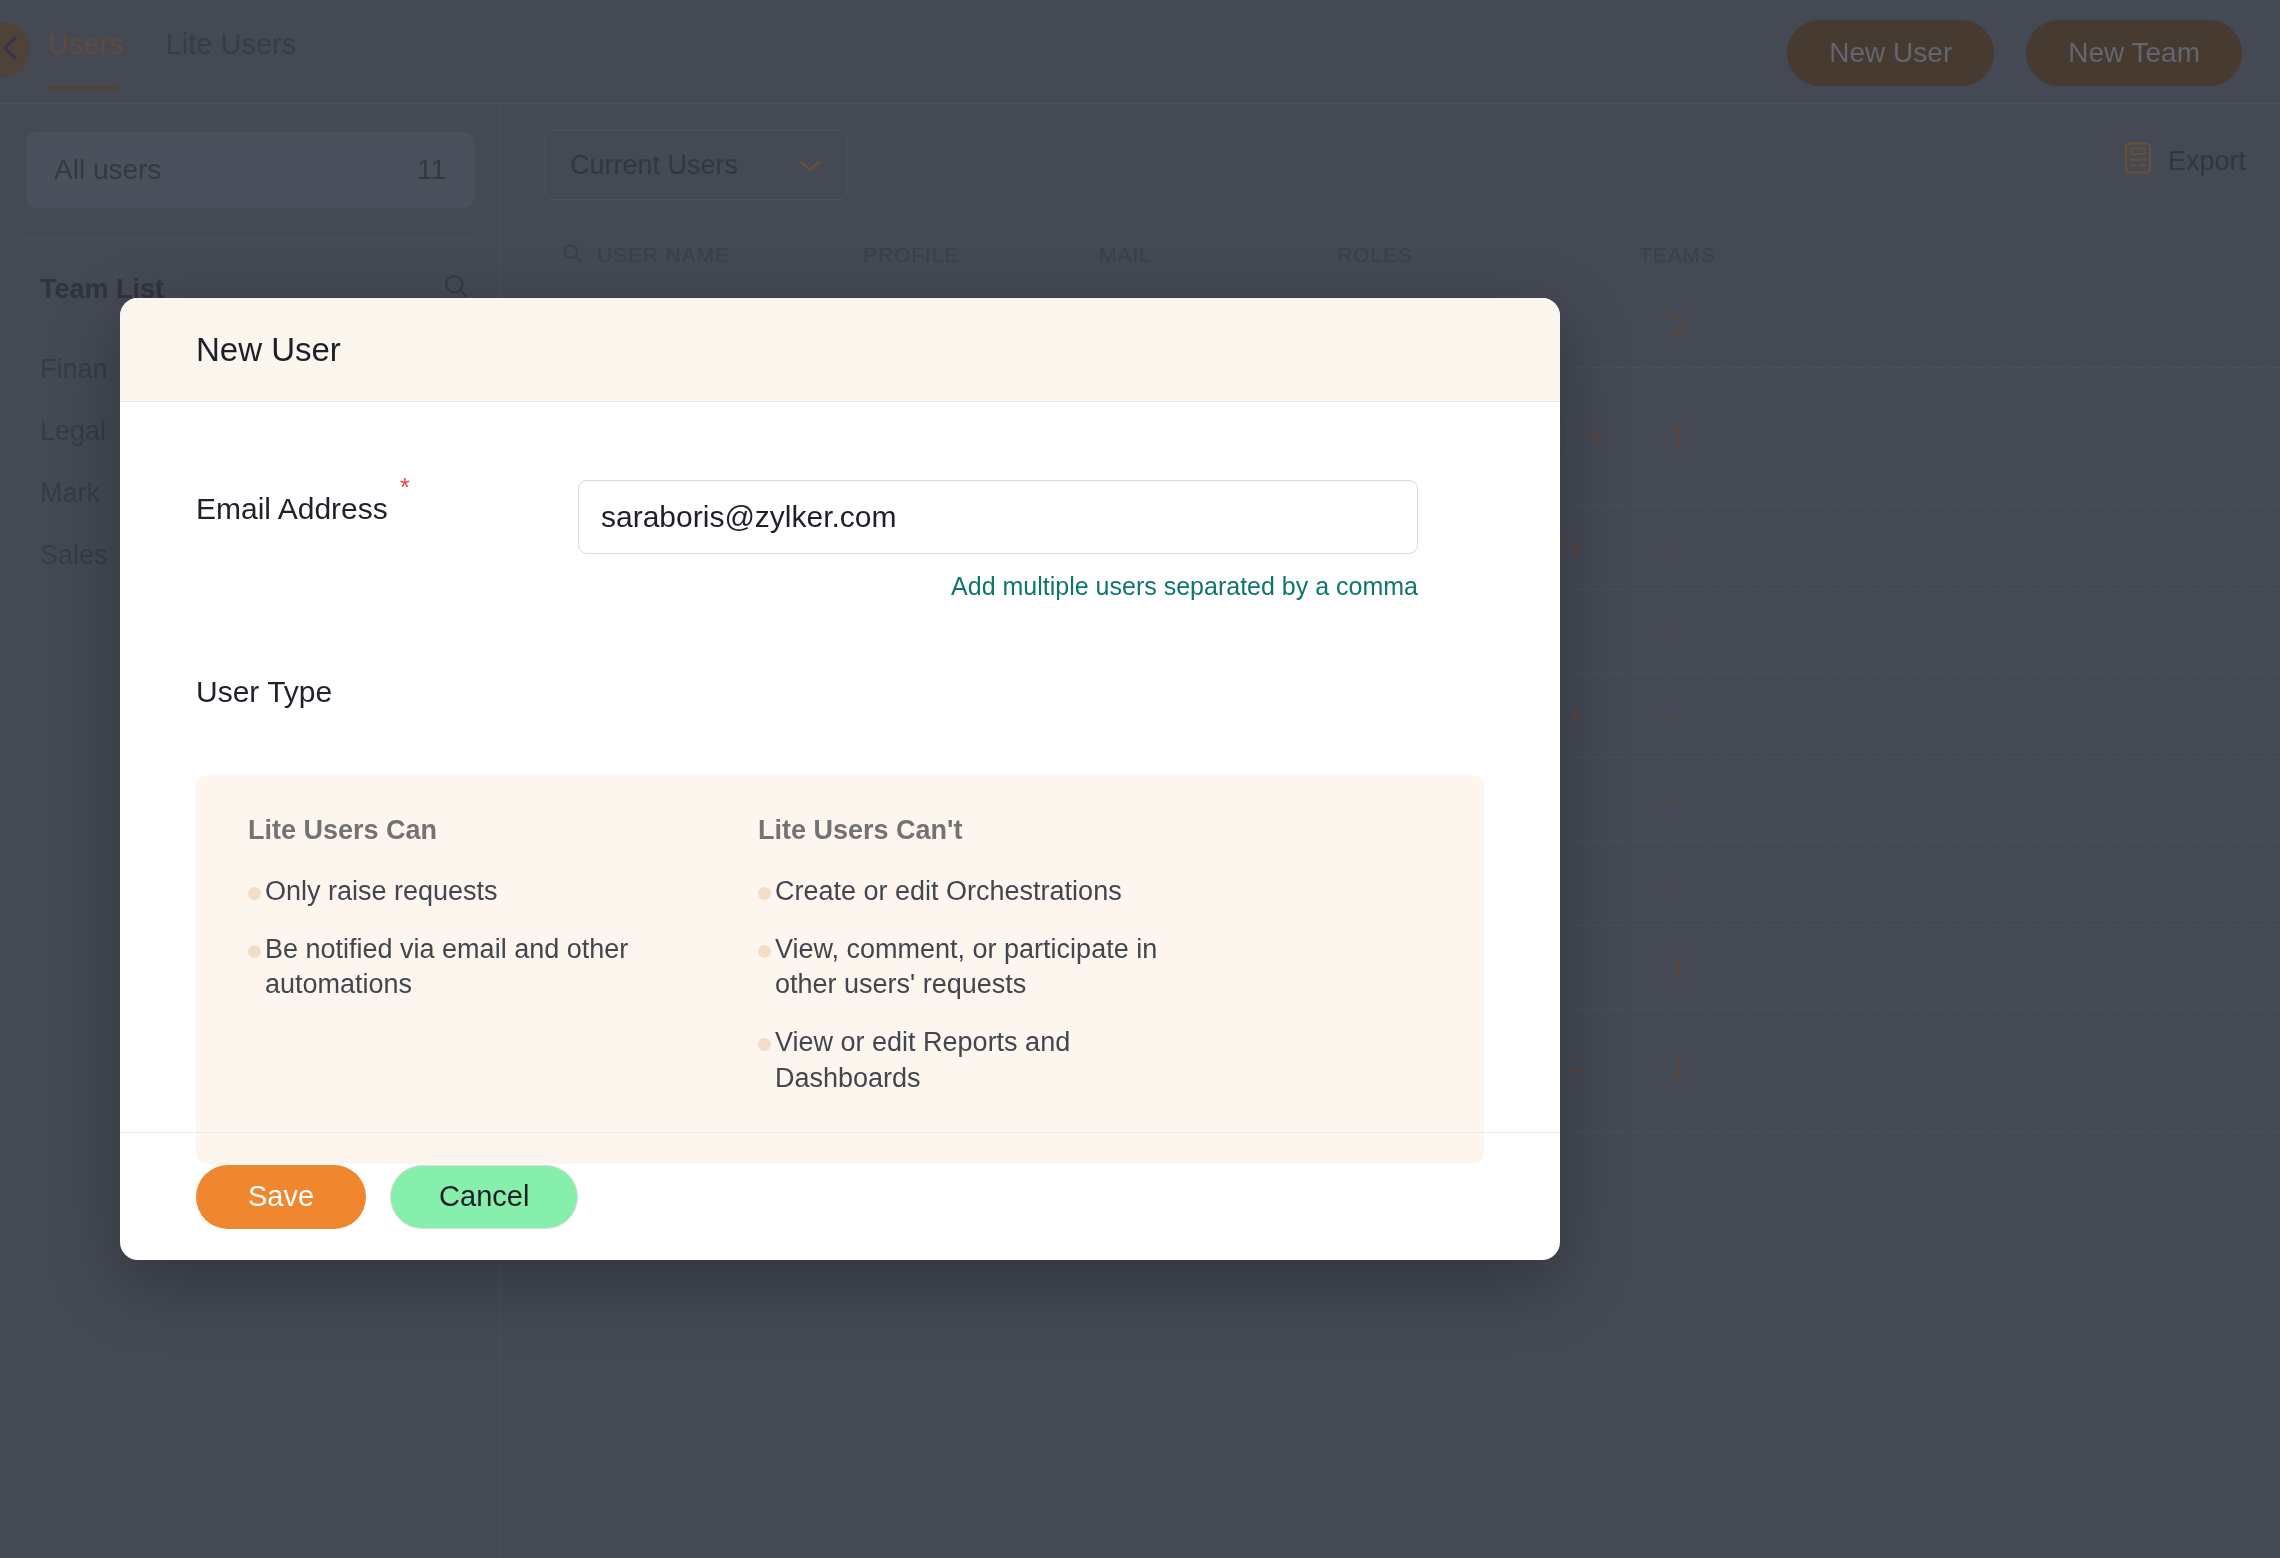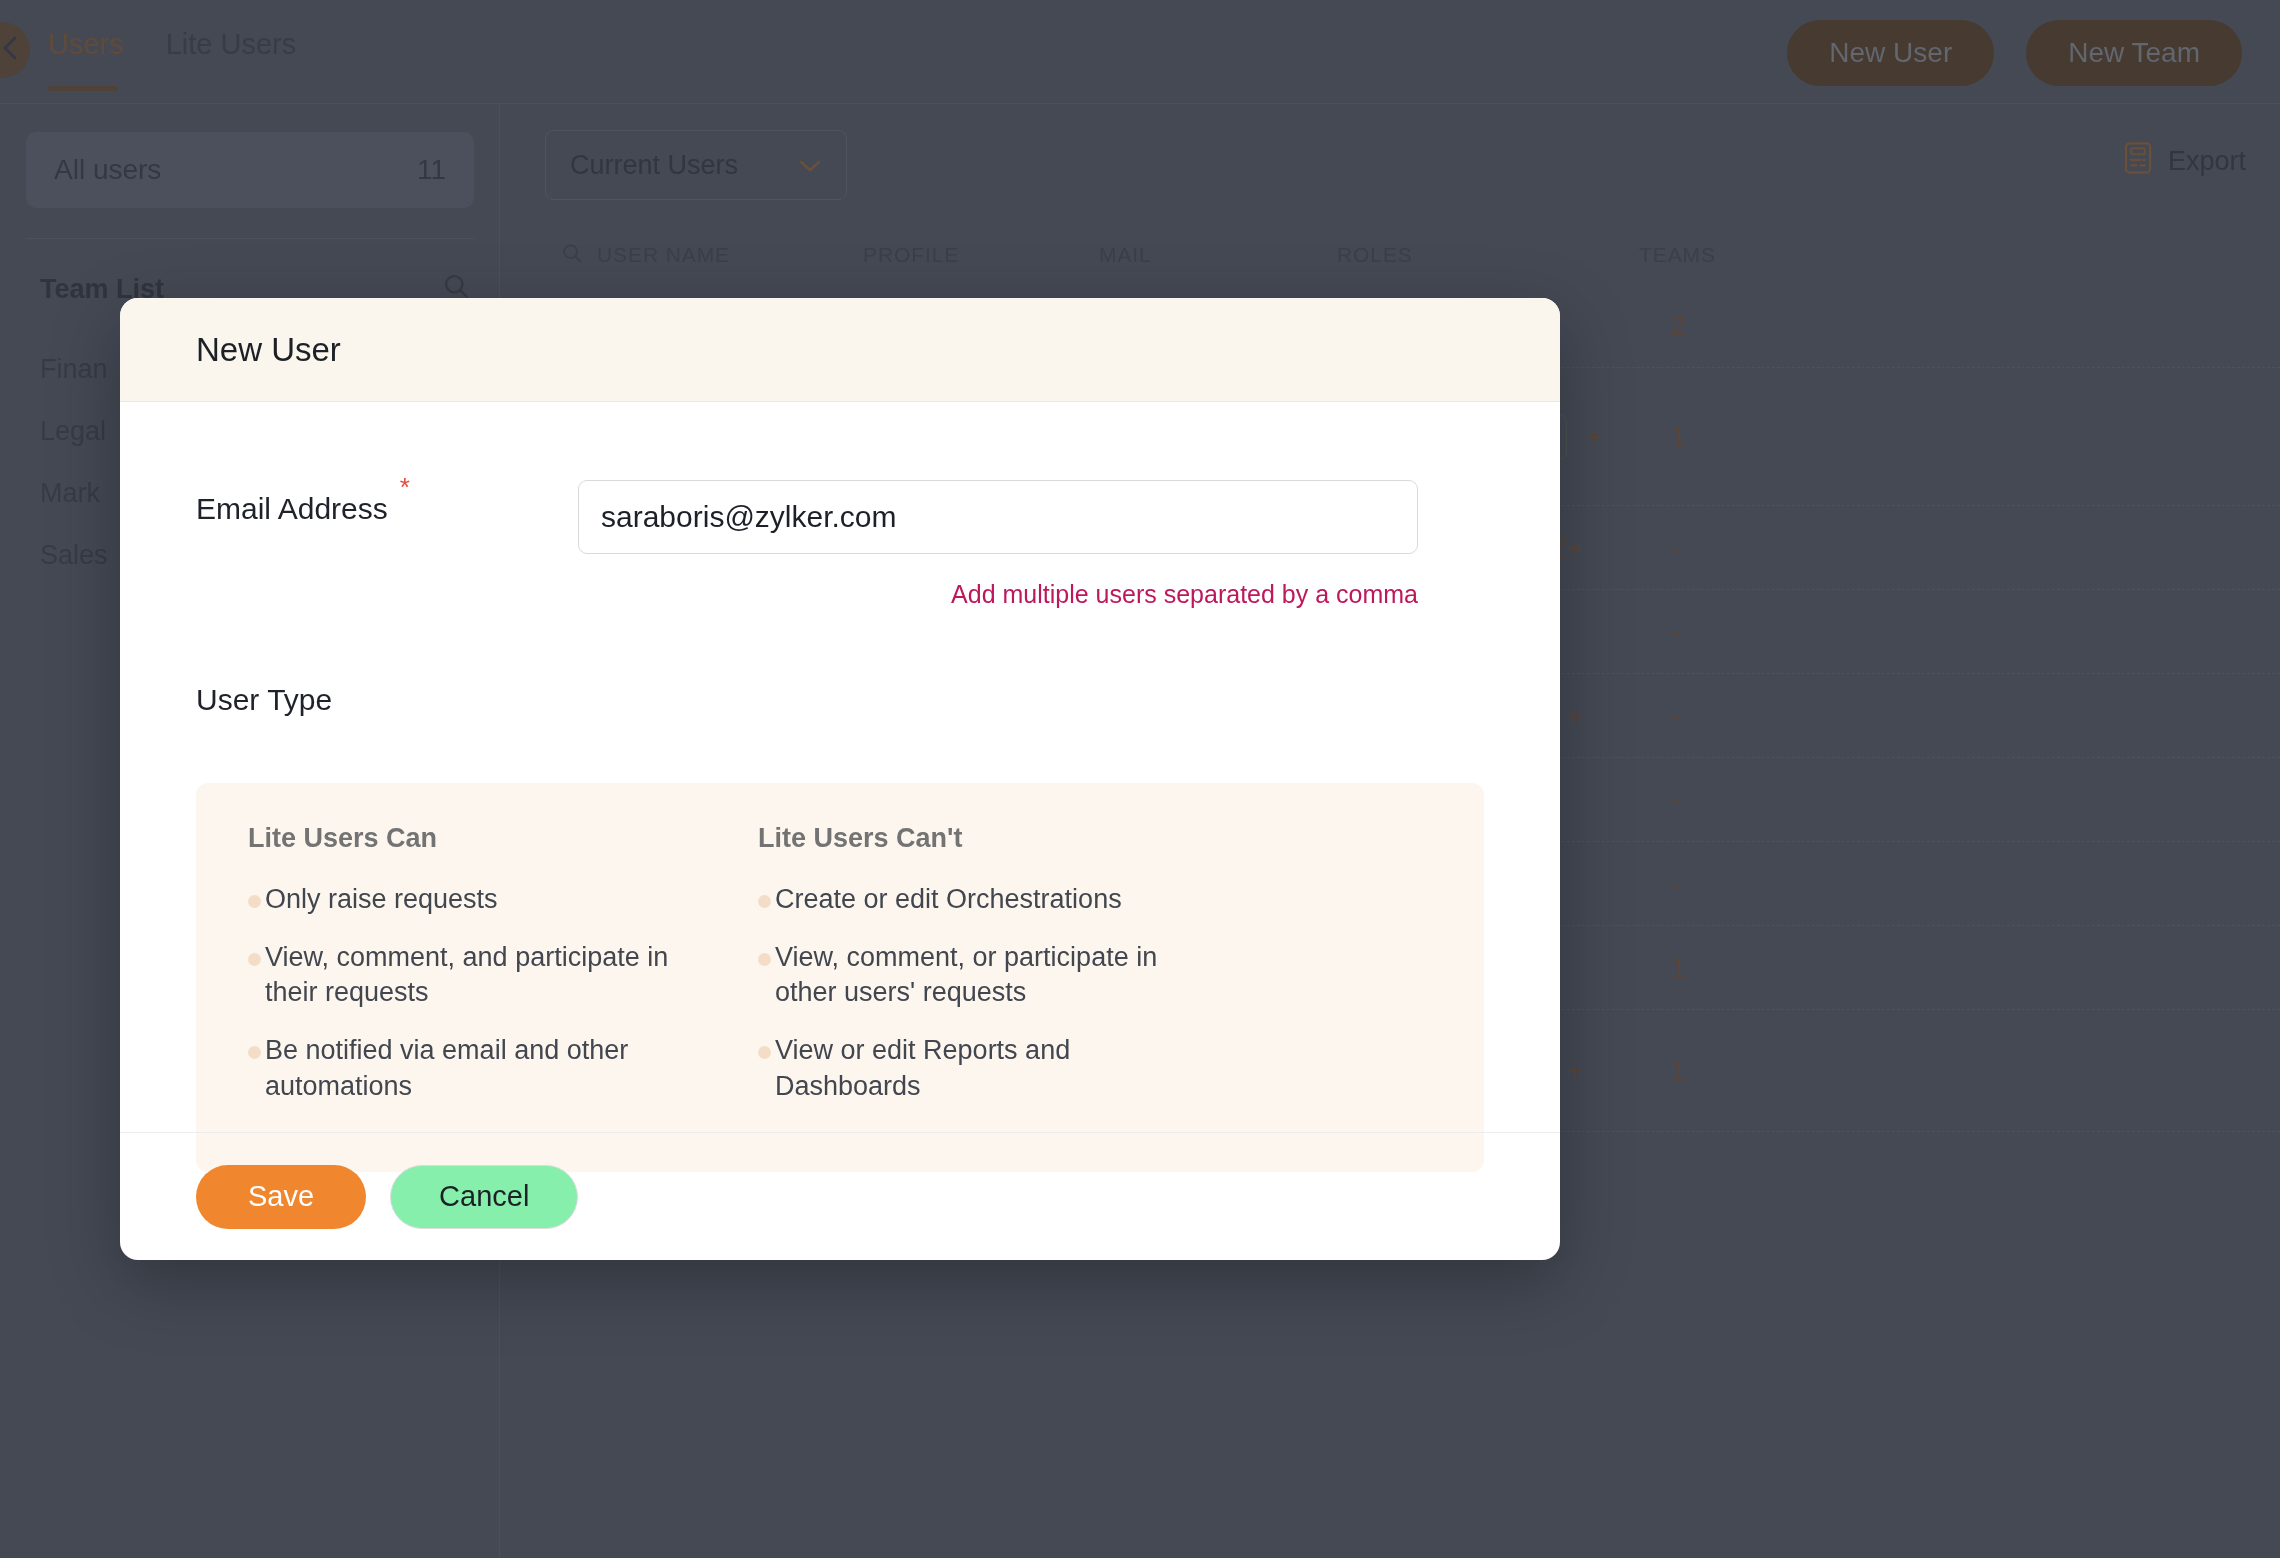--- a/index.html
+++ b/index.html
@@ -148,22 +148,22 @@
   .req { color: #e8493a; font-size: 26px; position: absolute; top: -8px; margin-left: 12px; }
 
   .email-wrap { flex: 1; max-width: 840px; }
   .email-input {
     width: 840px; height: 74px; border: 1px solid #d9dade; border-radius: 9px;
     font-size: 30px; color: #1d2026; padding: 0 22px;
     font-family: "Liberation Sans", sans-serif;
     background: #fff; outline: none;
   }
   .email-hint {
-    text-align: right; width: 840px; margin-top: 26px;
-    font-size: 25px; color: #be185d;
+    text-align: right; width: 840px; margin-top: 18px;
+    font-size: 25px; color: #0f766e;
   }
 
   .radio-group { display: flex; align-items: center; gap: 30px; padding-top: 8px; }
   .radio-opt { display: flex; align-items: center; gap: 16px; font-size: 30px; color: #1d2026; }
   .radio {
     width: 30px; height: 30px; border-radius: 50%;
     border: 2px solid #b9bcc2; background: #fff;
     display: flex; align-items: center; justify-content: center;
   }
   .radio.on { border-color: #f07c26; }
@@ -407,24 +407,20 @@
 
       <div class="info-panel">
         <div class="info-col">
           <div class="info-head">Lite Users Can</div>
           <div class="info-li">
             <span class="dot"></span>
             <span>Only raise requests</span>
           </div>
           <div class="info-li">
             <span class="dot"></span>
-            <span>View, comment, and participate in their requests</span>
-          </div>
-          <div class="info-li">
-            <span class="dot"></span>
             <span>Be notified via email and other automations</span>
           </div>
         </div>
 
         <div class="info-col right">
           <div class="info-head">Lite Users Can't</div>
           <div class="info-li">
             <span class="dot"></span>
             <span>Create or edit Orchestrations</span>
           </div>

